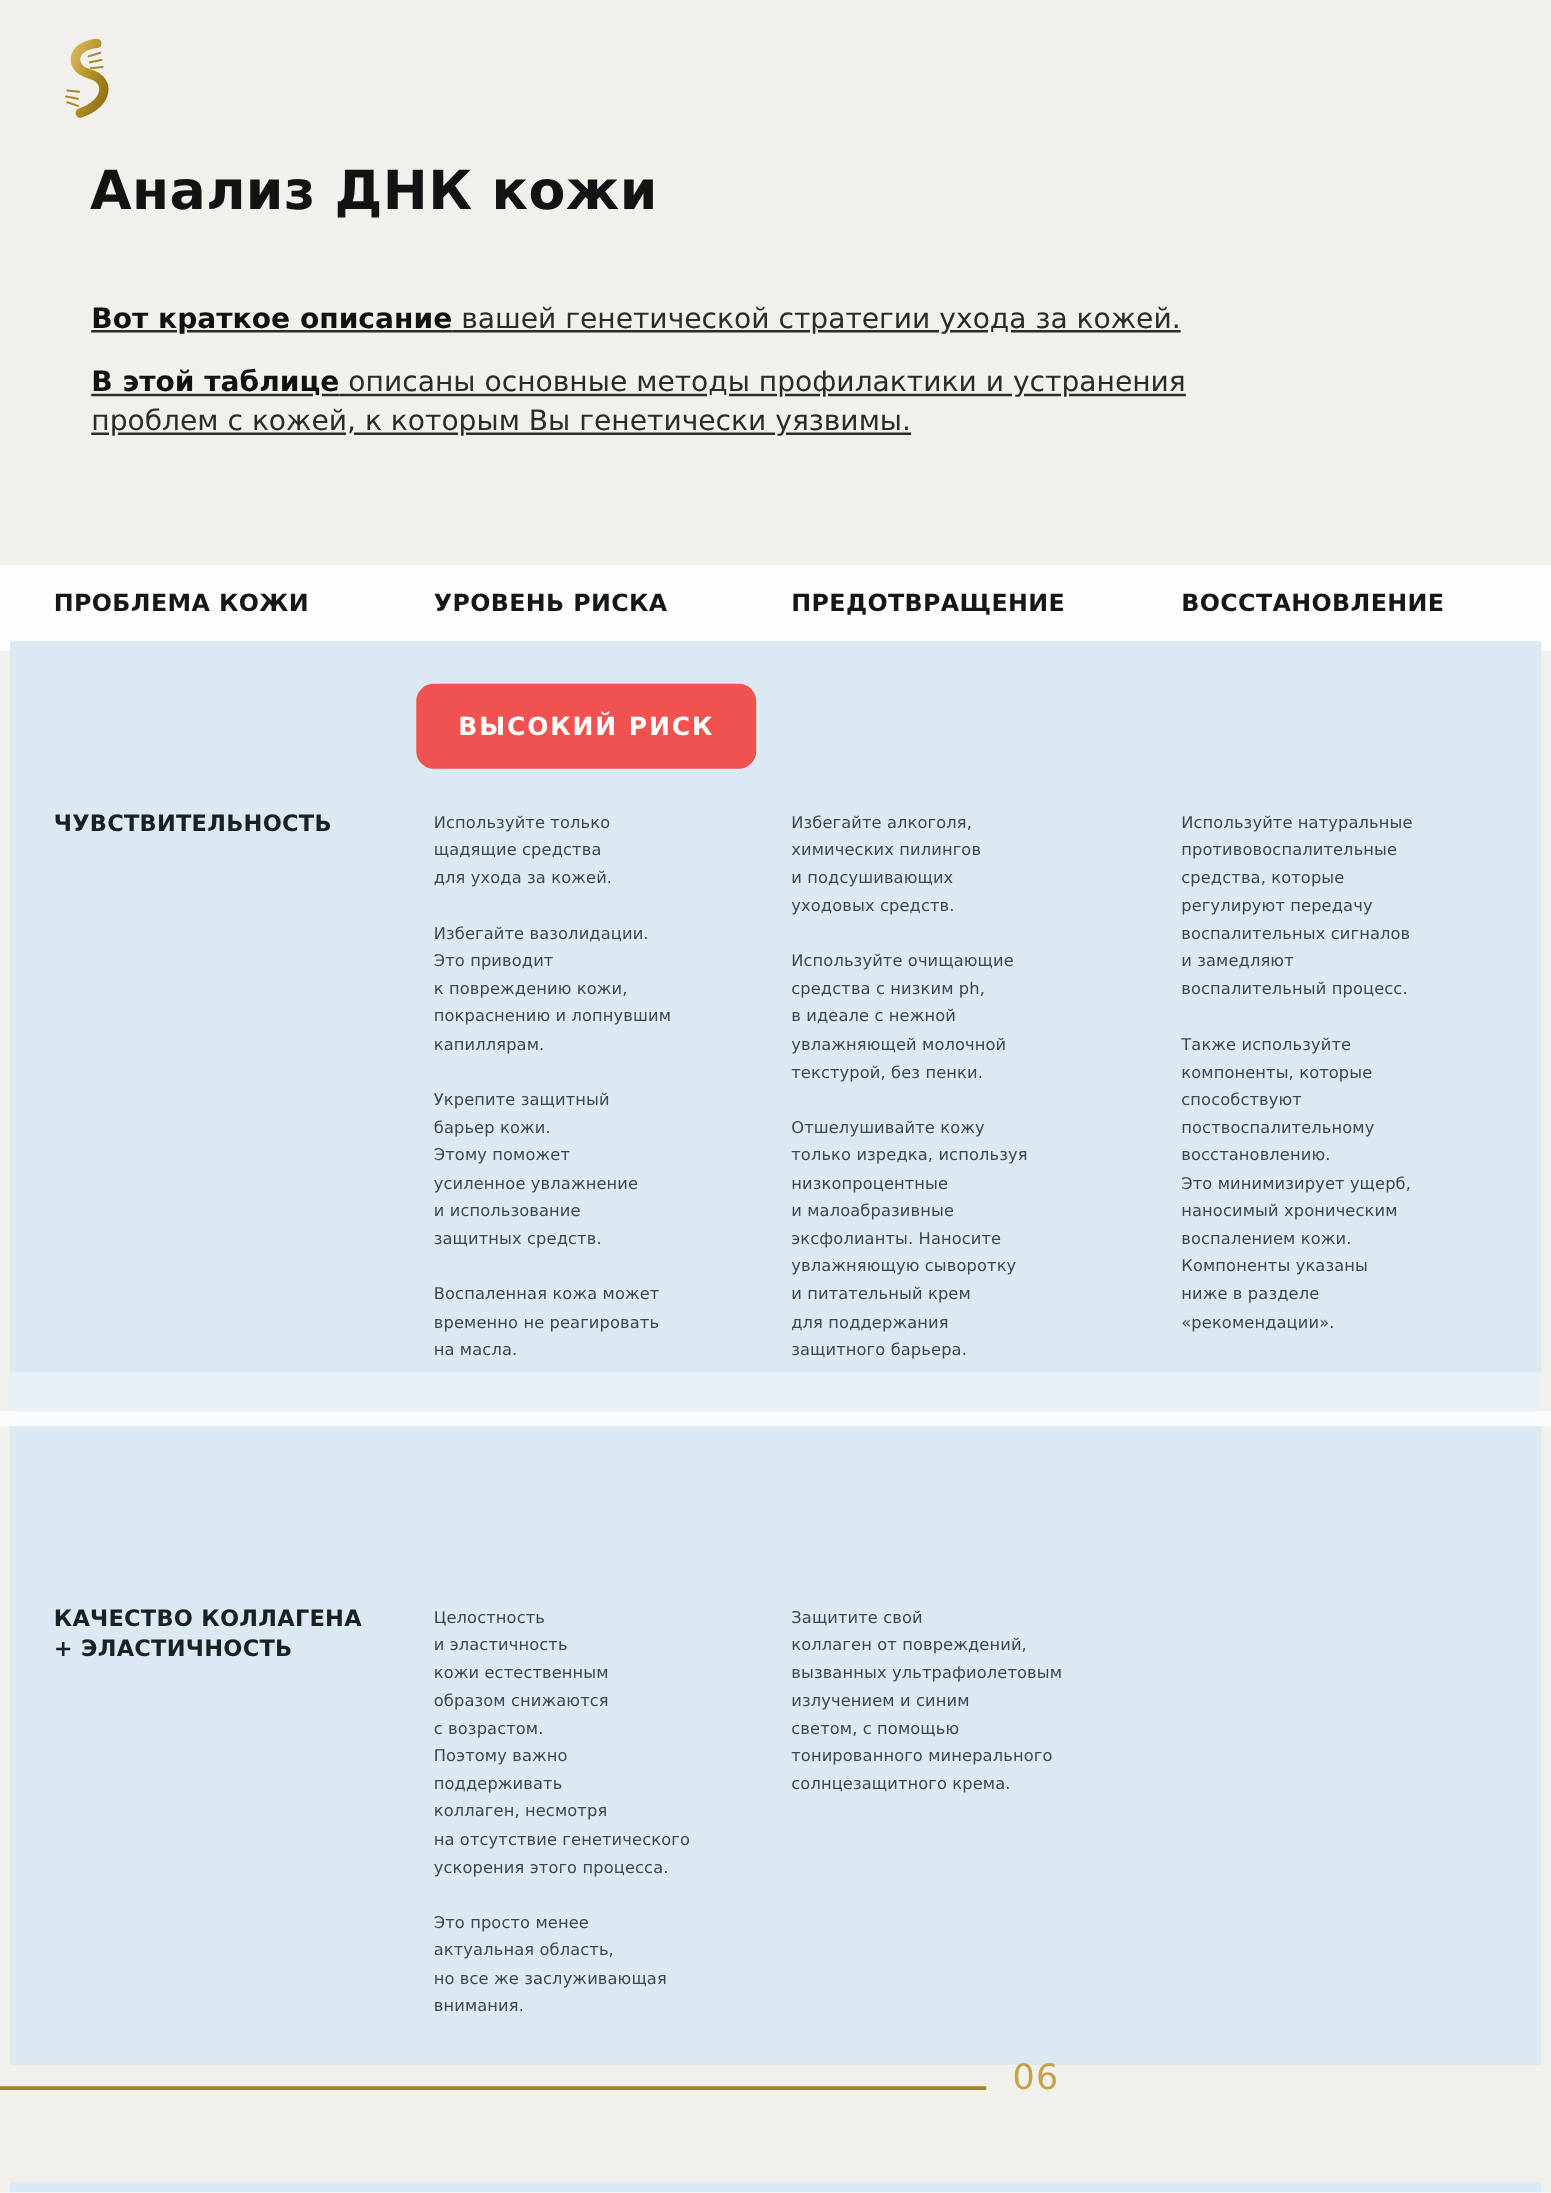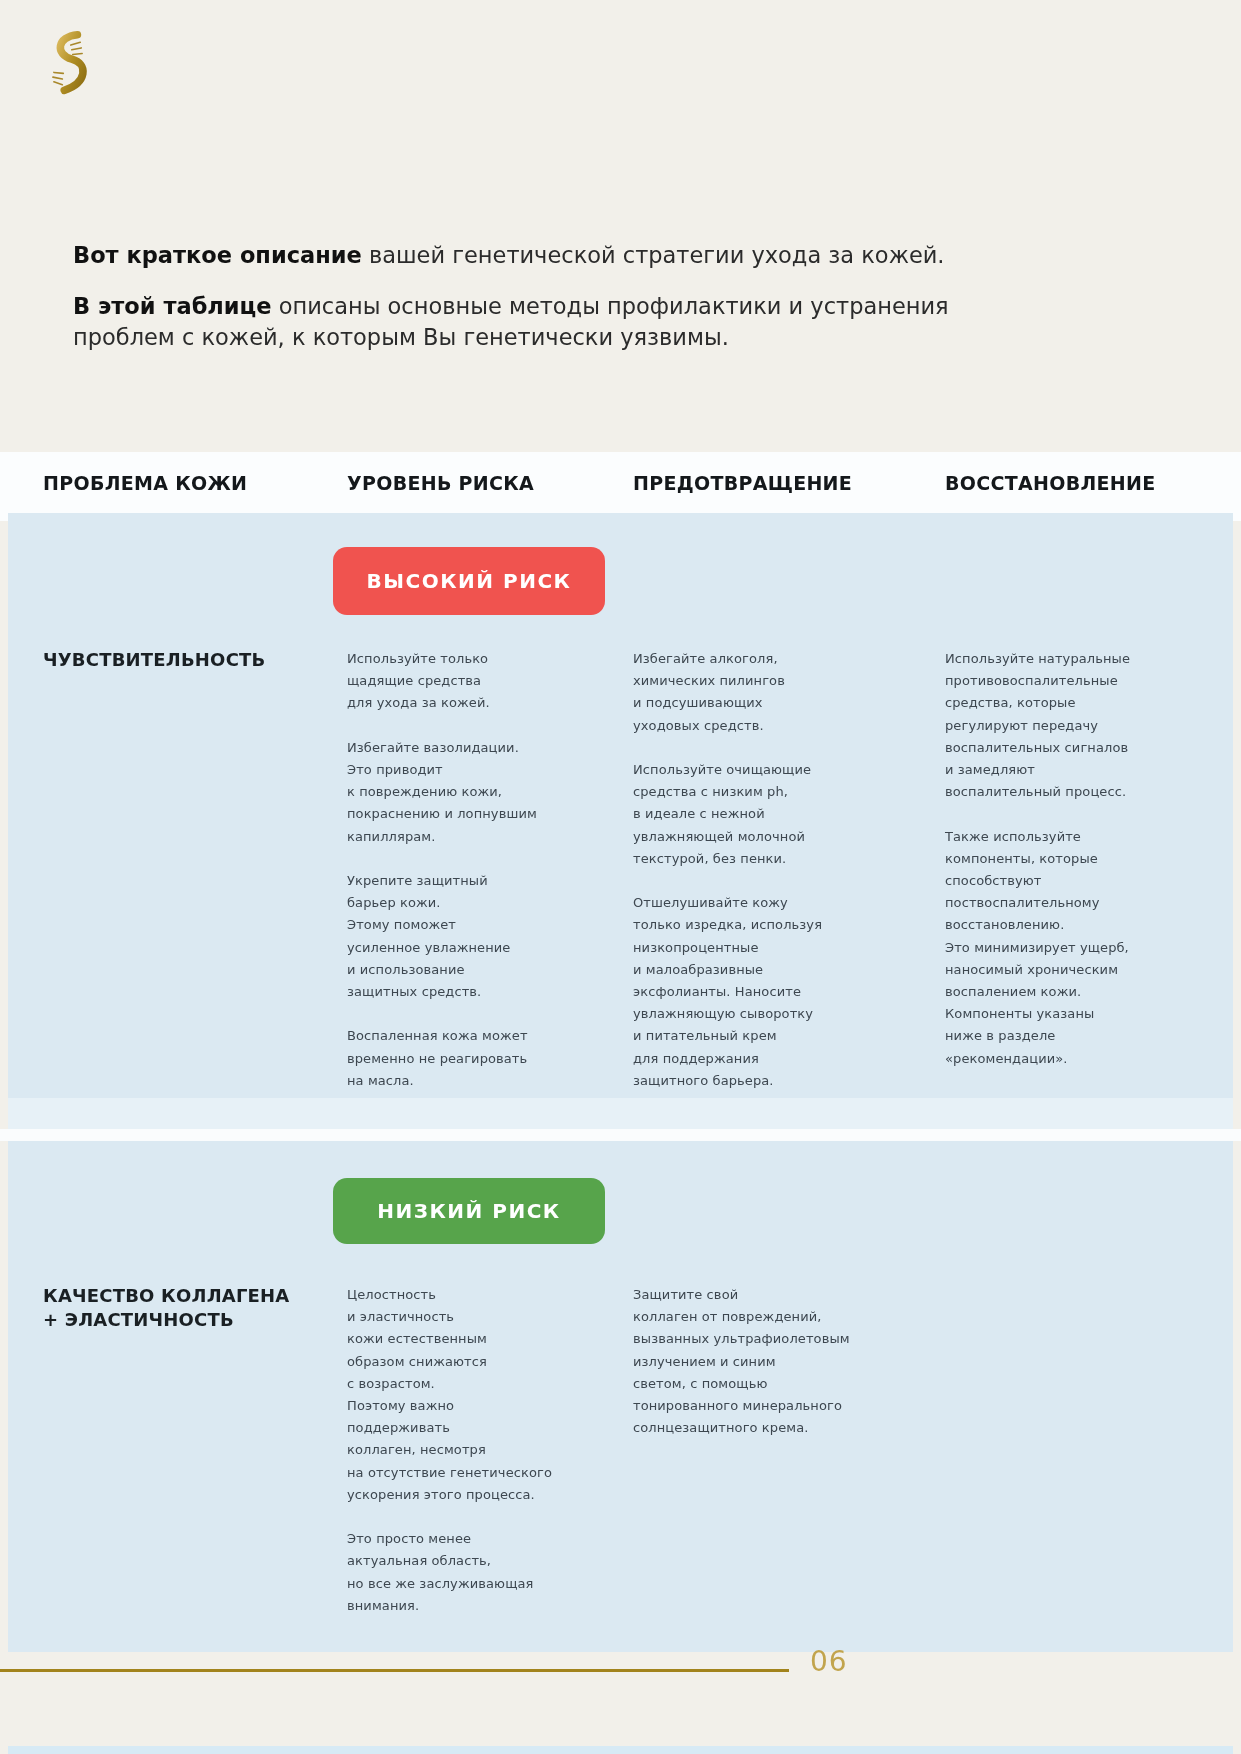--- a/index.html
+++ b/index.html
@@ -6,21 +6,21 @@
   .page {
     position:relative; width:1241px; height:1754px;
     background:#F2F0EA; overflow:hidden;
     font-family:"DejaVu Sans","Liberation Sans",sans-serif;
   }
   .logo { position:absolute; left:44px; top:30px; width:48px; height:66px; }
 
   .title { position:absolute; left:72px; top:128px; font-size:43px; font-weight:800; color:#131313; letter-spacing:0.3px; }
   .subtitle { position:absolute; left:72px; top:211px; font-size:29px; font-weight:700; color:#16191B; }
 
-  .intro { position:absolute; left:73px; margin:0; font-size:22.5px; line-height:31px; color:#2B2B2B; white-space:pre-line; }
+  .intro { position:absolute; left:73px; margin:0; font-size:22.5px; line-height:31px; color:#2B2B2B; white-space:pre-line;text-decoration:underline; }
   .intro b { color:#111; }
   .intro-1 { top:240px; }
   .intro-2 { top:291px; }
 
   .thead { position:absolute; left:0; top:452px; width:1241px; height:69px; background:#FBFDFE; }
   .th { position:absolute; top:20px; font-size:19px; font-weight:700; color:#14181B; letter-spacing:0.3px; }
   .th-problem    { left:43px; }
   .th-risk       { left:347px;text-align:center; }
   .th-prevention { left:633px; }
   .th-recovery   { left:945px; }
@@ -70,20 +70,21 @@
     <g stroke="#A9882B" stroke-width="1.7" stroke-linecap="round">
       <line x1="28" y1="16" x2="38" y2="13"></line>
       <line x1="29" y1="21" x2="39" y2="19"></line>
       <line x1="30" y1="26" x2="40" y2="25"></line>
       <line x1="10" y1="45" x2="20" y2="46"></line>
       <line x1="9" y1="50" x2="19" y2="52"></line>
       <line x1="10" y1="55" x2="19" y2="58"></line>
     </g>
   </svg>
 
+  <div class="title">Анализ ДНК кожи</div>
 
   <p class="intro intro-1"><b>Вот краткое описание</b><span> вашей генетической стратегии ухода за кожей.</span></p>
   <p class="intro intro-2"><b>В этой таблице</b><span> описаны основные методы профилактики и устранения
 проблем с кожей, к которым Вы генетически уязвимы.</span></p>
 
   <div class="thead">
     <div class="th th-problem">ПРОБЛЕМА КОЖИ</div>
     <div class="th th-risk">УРОВЕНЬ РИСКА</div>
     <div class="th th-prevention">ПРЕДОТВРАЩЕНИЕ</div>
     <div class="th th-recovery">ВОССТАНОВЛЕНИЕ</div>
@@ -150,21 +151,20 @@
 способствуют
 поствоспалительному
 восстановлению.
 Это минимизирует ущерб,
 наносимый хроническим
 воспалением кожи.
 Компоненты указаны
 ниже в разделе
 «рекомендации».</div>
 
-  <div class="badge badge-low">НИЗКИЙ РИСК</div>
   <div class="cell cell-label row-2 col-1">КАЧЕСТВО КОЛЛАГЕНА
 + ЭЛАСТИЧНОСТЬ</div>
   <div class="cell cell-body  row-2 col-2">Целостность
 и эластичность
 кожи естественным
 образом снижаются
 с возрастом.
 Поэтому важно
 поддерживать
 коллаген, несмотря

